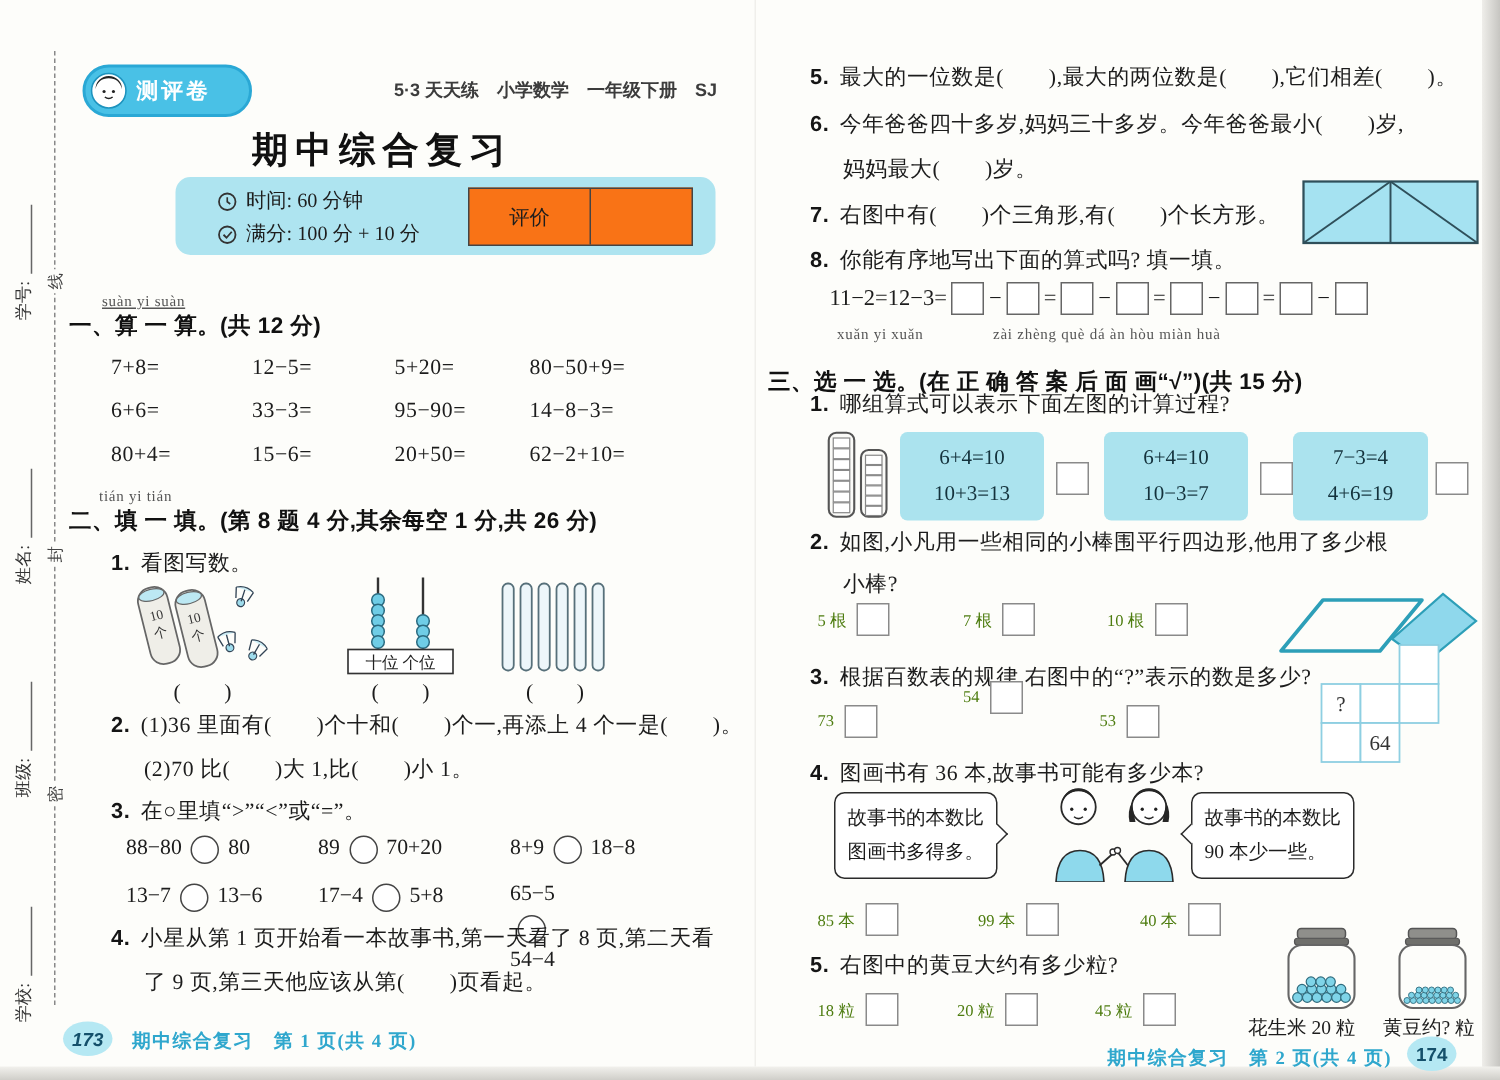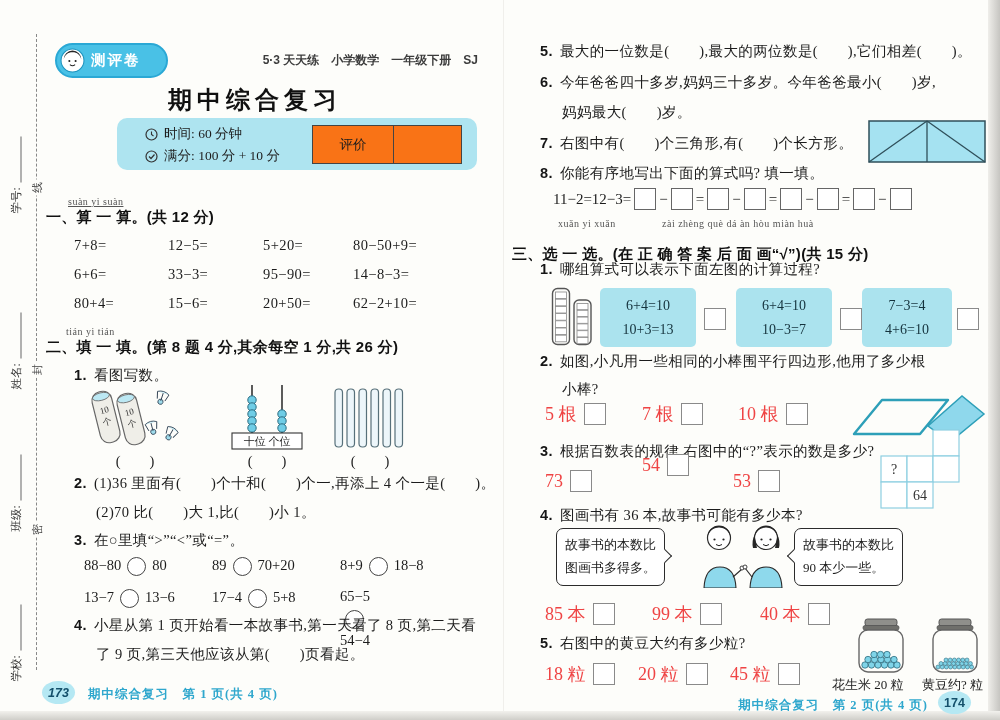--- a/index.html
+++ b/index.html
@@ -12,21 +12,21 @@
   .pinyin{font-size:10px;color:#555;letter-spacing:.5px;white-space:pre;}
   .sechead{font-family:"Liberation Sans","DejaVu Sans",sans-serif;font-weight:700;font-size:15px;color:#111;white-space:nowrap;letter-spacing:.3px;}
   .arith-row{display:flex;font-size:14.5px;color:#1c1c1c;letter-spacing:.4px;}
   .arith-row span{display:inline-block;}
   .cmp{display:flex;align-items:center;gap:4px;font-size:14.5px;color:#1c1c1c;}
   .cmp-circle{width:17px;height:17px;border:1.3px solid #444;border-radius:50%;background:#fff;display:inline-block;margin:0 2px;transform:translateY(1px);}
   .eqrow{display:flex;align-items:center;gap:3px;font-size:15px;color:#1c1c1c;}
   .eqbox{width:20px;height:20px;border:1.3px solid #666;background:#fff;display:inline-block;}
   .ansbox{background:#abe3ee;border-radius:5px;text-align:center;padding:6px 0 5px;font-size:14px;line-height:1.7;color:#14323c;}
   .cb{width:20px;height:20px;border:1.2px solid #8a8a8a;background:#fff;display:inline-block;}
-  .opt{display:flex;align-items:center;gap:7px;font-size:18px;color:#ef4444;justify-content:center;}
+  .opt{display:flex;align-items:center;gap:7px;font-size:11px;color:#4d7c0f;justify-content:center;}
   .bubble{background:#fff;border:1.5px solid #2b2b2b;border-radius:7px;padding:5px 8px;font-size:13px;line-height:1.75;color:#1c1c1c;white-space:nowrap;}
   .bubble:after{content:"";position:absolute;width:9px;height:9px;background:#fff;transform:rotate(45deg);top:22px;}
   .bubble.tail-r:after{right:-6px;border-right:1.5px solid #2b2b2b;border-top:1.5px solid #2b2b2b;}
   .bubble.tail-l:after{left:-6px;border-left:1.5px solid #2b2b2b;border-bottom:1.5px solid #2b2b2b;}
   .pagecirc{width:33px;height:23px;border-radius:50%;background:#b5e8f3;color:#14506b;font-family:"Liberation Sans","DejaVu Sans",sans-serif;font-weight:700;font-size:12.5px;display:flex;align-items:center;justify-content:center;}
   .footertxt{font-size:12.5px;font-weight:700;color:#2fa7cd;letter-spacing:1px;white-space:nowrap;}
   .seallabel{display:flex;align-items:center;gap:5px;transform:rotate(-90deg);font-size:11.5px;color:#333;white-space:nowrap;}
   .seallabel .blank{width:46px;border-bottom:1px solid #666;height:10px;}
   .sealchar{width:16px;text-align:center;background:#fdfdfa;font-size:11px;color:#444;transform:rotate(-90deg);}
   .answers-paren{font-size:14.5px;color:#1c1c1c;text-align:center;}
@@ -326,21 +326,21 @@
     <div>10+3=13</div>
   </div>
   <span class="abs cb" style="left:704px;top:308px;"></span>
   <div class="abs ansbox" style="left:736px;top:288px;width:96px;">
     <div>6+4=10</div>
     <div>10−3=7</div>
   </div>
   <span class="abs cb" style="left:840px;top:308px;"></span>
   <div class="abs ansbox" style="left:862px;top:288px;width:90px;">
     <div>7−3=4</div>
-    <div>4+6=10</div>
+    <div>4+6=19</div>
   </div>
   <span class="abs cb" style="left:957px;top:308px;"></span>
 
   <div class="abs bodyline" style="left:540px;top:352px;">
     <span class="pnum">2.</span>
     <span>如图,小凡用一些相同的小棒围平行四边形,他用了多少根</span>
   </div>
   <div class="abs bodyline" style="left:562px;top:380px;">
     <span>小棒?</span>
   </div>

